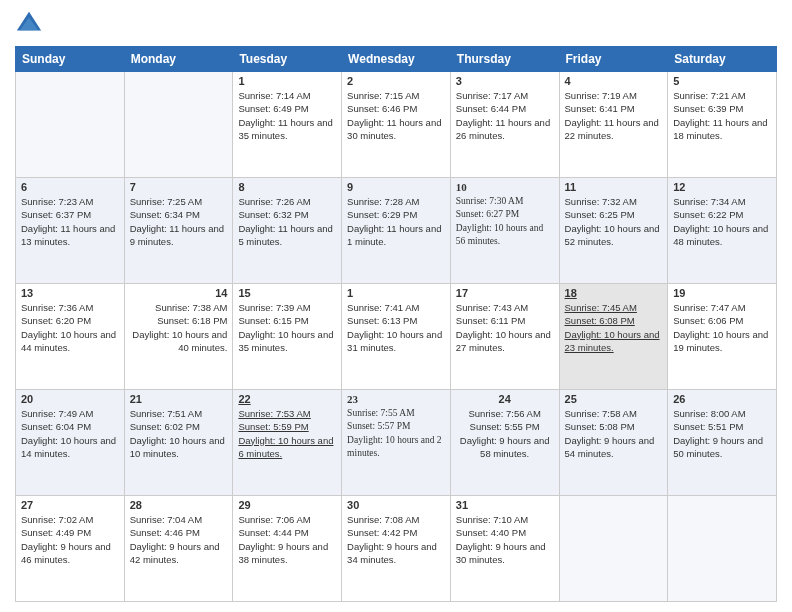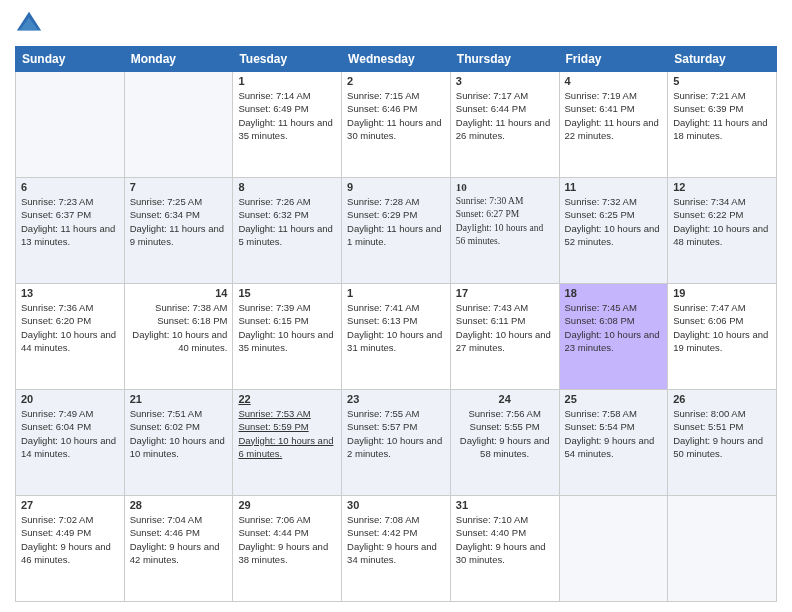--- a/index.html
+++ b/index.html
@@ -263,21 +263,21 @@
             </div>
           </td>
           <td style="background-color: rgb(255, 255, 255);">
             <span class="day-num">17</span>
             <div class="cell-content">
               <div>Sunrise: 7:43 AM</div>
               <div>Sunset: 6:11 PM</div>
               <div>Daylight: 10 hours and 27 minutes.</div>
             </div>
           </td>
-          <td style="background-color: #c4b5fd;">
+          <td style="background-color: #e5e5e5; text-decoration: underline;">
             <span class="day-num">18</span>
             <div class="cell-content">
               <div>Sunrise: 7:45 AM</div>
               <div>Sunset: 6:08 PM</div>
               <div>Daylight: 10 hours and 23 minutes.</div>
             </div>
           </td>
           <td style="background-color: rgb(255, 255, 255);">
             <span class="day-num">19</span>
             <div class="cell-content">
@@ -305,41 +305,41 @@
             </div>
           </td>
           <td style="background-color: rgb(238, 242, 248); text-decoration: underline;">
             <span class="day-num">22</span>
             <div class="cell-content">
               <div>Sunrise: 7:53 AM</div>
               <div>Sunset: 5:59 PM</div>
               <div>Daylight: 10 hours and 6 minutes.</div>
             </div>
           </td>
-          <td style="background-color: rgb(238, 242, 248);">
+          <td style="background-color: rgb(238, 242, 248); font-family: Liberation Serif, serif;">
             <span class="day-num">23</span>
             <div class="cell-content">
               <div>Sunrise: 7:55 AM</div>
               <div>Sunset: 5:57 PM</div>
               <div>Daylight: 10 hours and 2 minutes.</div>
             </div>
           </td>
           <td style="background-color: rgb(238, 242, 248); text-align: center;">
             <span class="day-num">24</span>
             <div class="cell-content">
               <div>Sunrise: 7:56 AM</div>
               <div>Sunset: 5:55 PM</div>
               <div>Daylight: 9 hours and 58 minutes.</div>
             </div>
           </td>
           <td style="background-color: rgb(238, 242, 248);">
             <span class="day-num">25</span>
             <div class="cell-content">
               <div>Sunrise: 7:58 AM</div>
-              <div>Sunset: 5:54 PM</div>
+              <div>Sunset: 5:08 PM</div>
               <div>Daylight: 9 hours and 54 minutes.</div>
             </div>
           </td>
           <td style="background-color: rgb(238, 242, 248);">
             <span class="day-num">26</span>
             <div class="cell-content">
               <div>Sunrise: 8:00 AM</div>
               <div>Sunset: 5:51 PM</div>
               <div>Daylight: 9 hours and 50 minutes.</div>
             </div>

